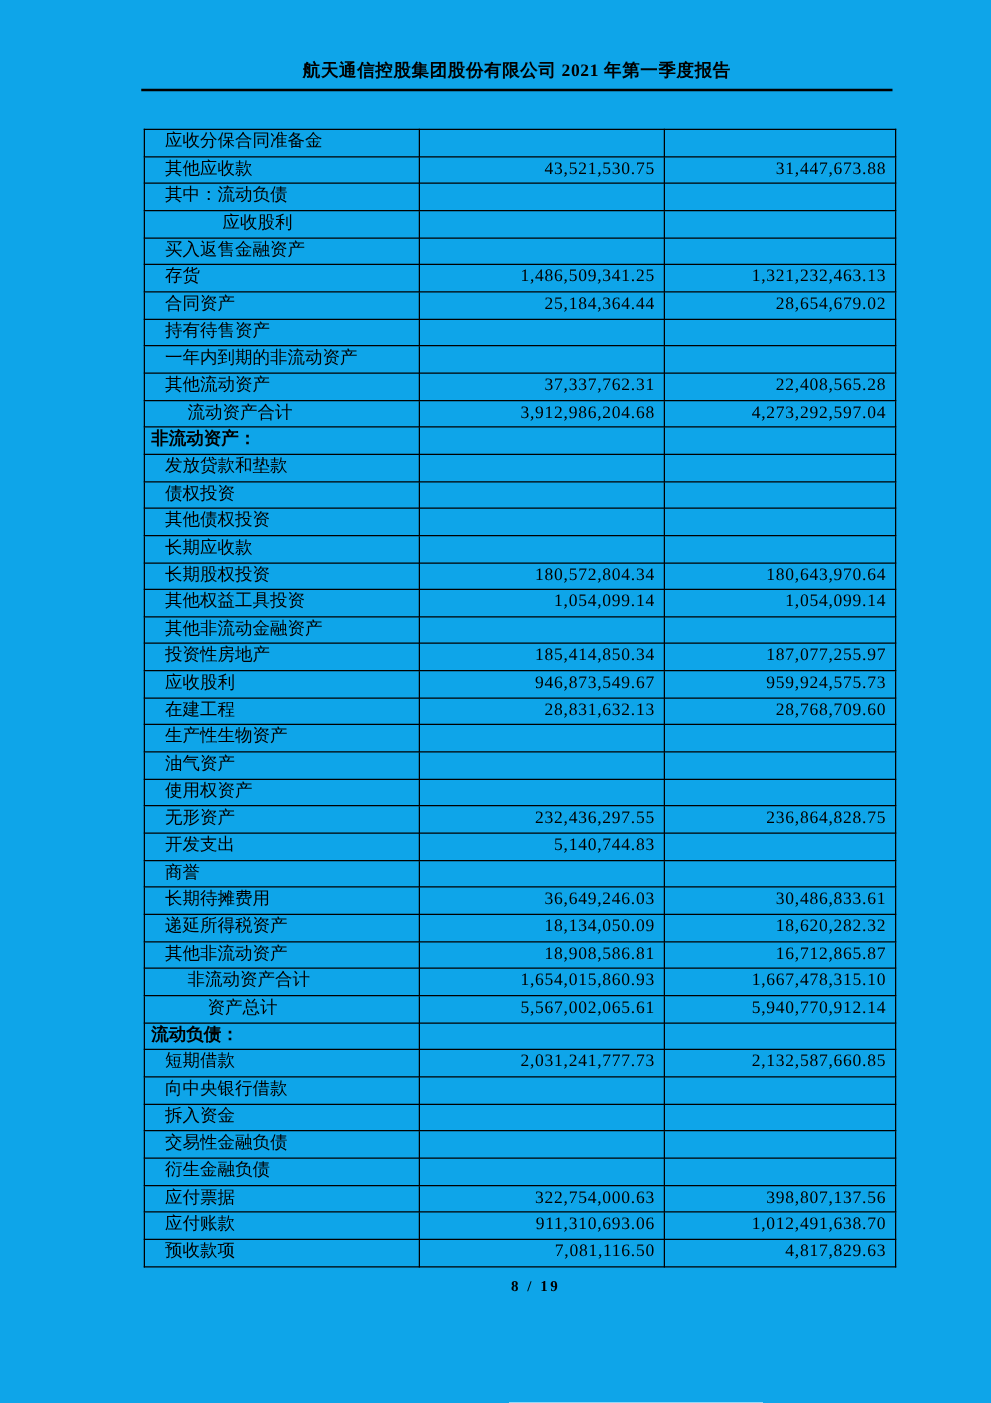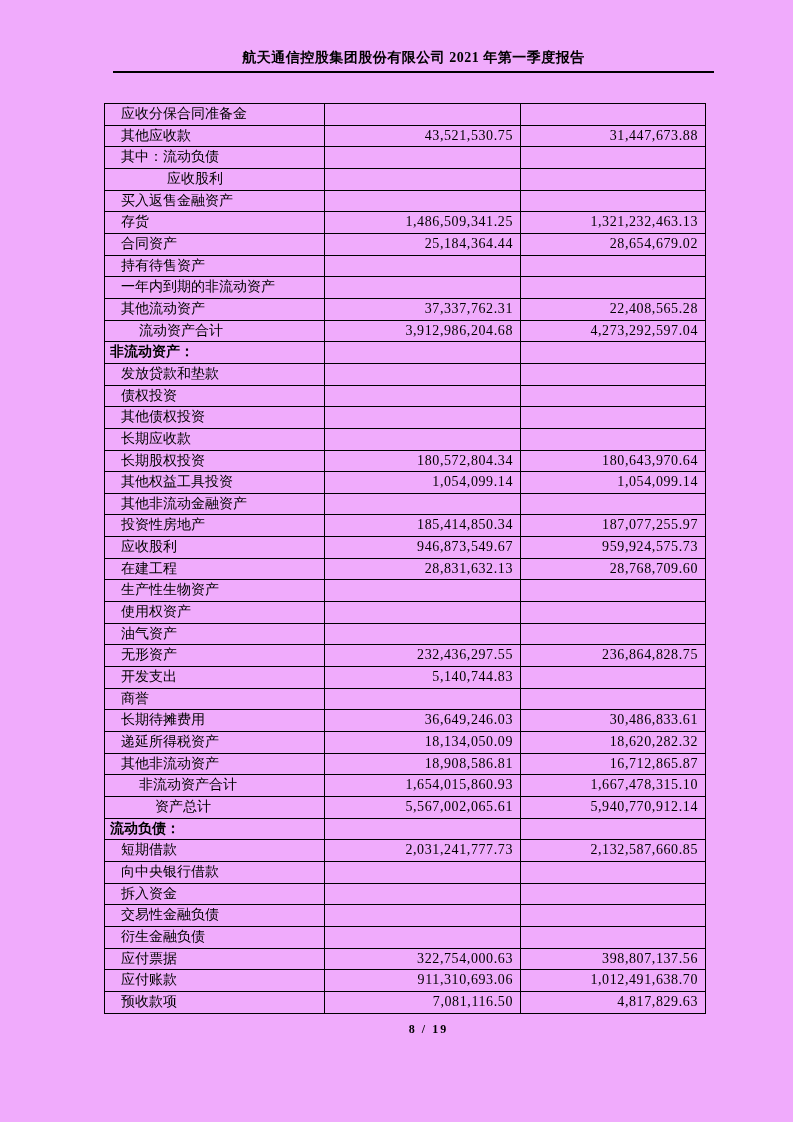--- a/index.html
+++ b/index.html
@@ -5,40 +5,40 @@
   * { margin: 0; padding: 0; box-sizing: border-box; }
   html, body { background: #ffffff; }
   body {
     width: 793px; height: 1122px;
     font-family: "Liberation Serif", "DejaVu Serif", serif;
     color: #000000;
   }
   .page {
     position: relative;
     width: 793px; height: 1122px;
-    background: #f0abfc;
+    background: #0ea5e9;
     overflow: hidden;
   }
   .header-title {
     position: absolute;
     top: 49px; left: 113px; width: 601px;
     text-align: center;
     font-size: 14px; font-weight: bold;
     letter-spacing: 0.5px;
     line-height: 18px;
     white-space: nowrap;
   }
   .header-rule {
     position: absolute;
     top: 71px; left: 113px; width: 601px;
     border-top: 2px solid #000000;
   }
   table.report-table {
     position: absolute;
-    top: 103px; left: 104px;
+    top: 103px; left: 115px;
     width: 601px;
     border-collapse: collapse;
     table-layout: fixed;
   }
   table.report-table td {
     border: 1px solid #000000;
     height: 20.65px;
     line-height: 20.65px;
     font-size: 14px;
     vertical-align: middle;
@@ -190,26 +190,26 @@
           <td class="c-label indent-1">在建工程</td>
           <td class="c-num">28,831,632.13</td>
           <td class="c-num">28,768,709.60</td>
         </tr>
         <tr>
           <td class="c-label indent-1">生产性生物资产</td>
           <td class="c-num"></td>
           <td class="c-num"></td>
         </tr>
         <tr>
+          <td class="c-label indent-1">油气资产</td>
+          <td class="c-num"></td>
+          <td class="c-num"></td>
+        </tr>
+        <tr>
           <td class="c-label indent-1">使用权资产</td>
-          <td class="c-num"></td>
-          <td class="c-num"></td>
-        </tr>
-        <tr>
-          <td class="c-label indent-1">油气资产</td>
           <td class="c-num"></td>
           <td class="c-num"></td>
         </tr>
         <tr>
           <td class="c-label indent-1">无形资产</td>
           <td class="c-num">232,436,297.55</td>
           <td class="c-num">236,864,828.75</td>
         </tr>
         <tr>
           <td class="c-label indent-1">开发支出</td>

